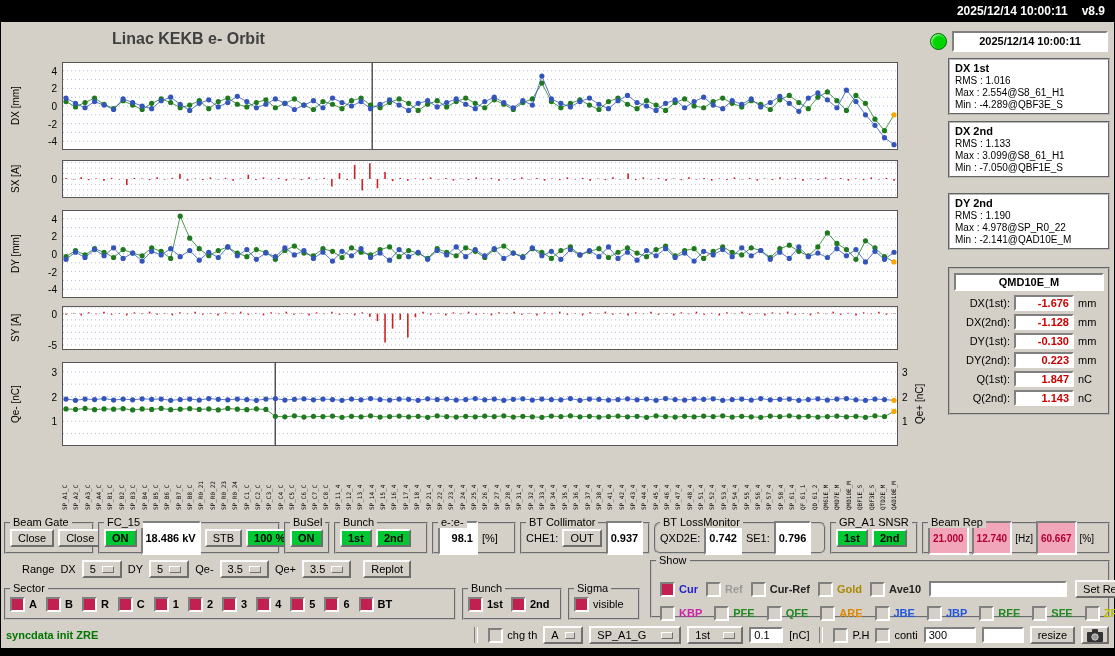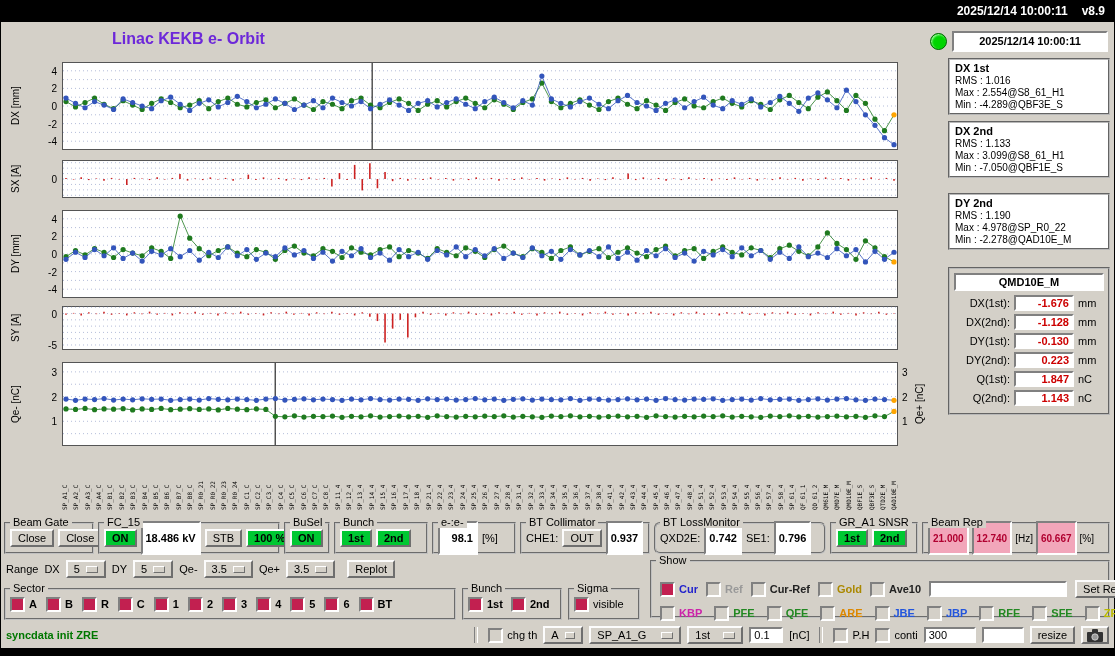--- a/index.html
+++ b/index.html
@@ -4,21 +4,21 @@
 <style>
   html,body{margin:0;padding:0;background:#888;}
   #app{position:relative;width:1115px;height:656px;background:#d4d0c8;overflow:hidden;
        font-family:"Liberation Sans",sans-serif;font-size:11px;color:#000;box-shadow:inset 0 0 0 1px #000;}
   
   #topbar{position:absolute;left:0;top:0;width:100%;height:22px;background:#000;color:#fff;
           display:flex;align-items:center;justify-content:flex-end;gap:14px;padding-right:10px;box-sizing:border-box;
           font-weight:bold;font-size:12px;}
   #bottombar{position:absolute;left:0;top:648px;width:100%;height:8px;background:#000;}
   
-  #main-title{position:absolute;left:112px;top:30px;font-size:16px;font-weight:bold;color:#6d28d9;}
+  #main-title{position:absolute;left:112px;top:30px;font-size:16px;font-weight:bold;color:#404040;}
   #status-dot{position:absolute;left:930px;top:33px;width:15px;height:15px;border-radius:50%;
               background:#00d500;border:1px solid #006600;box-shadow:inset 1px 1px 2px #aaffaa;}
   #time-box{position:absolute;left:952px;top:31px;width:152px;height:17px;background:#fff;
             border:2px solid;border-color:#808080 #fff #fff #808080;
             font-weight:bold;text-align:center;line-height:16px;}
   
   .plot-row{position:absolute;left:8px;width:930px;}
   .ylab{position:absolute;left:0;top:0;bottom:0;width:15px;display:flex;align-items:center;justify-content:center;
         writing-mode:vertical-rl;transform:rotate(180deg);font-size:10px;}
   .ylab.yright{left:904px;}
@@ -62,21 +62,21 @@
   .opt-ind{width:10px;height:5px;background:#d4d0c8;border:1px solid;border-color:#fff #707070 #707070 #fff;}
   .cbitem{display:inline-flex;align-items:center;gap:4px;cursor:pointer;white-space:nowrap;}
   .cb{width:11px;height:11px;background:#d4d0c8;border:2px solid;border-color:#808080 #fff #fff #808080;box-sizing:content-box;}
   .cb.on{background:#c22050;}
   .grp{position:absolute;border:2px groove #c0c0c0;background:#d4d0c8;box-sizing:border-box;}
   .grp-label{position:absolute;top:-8px;left:4px;background:#d4d0c8;padding:0 3px;font-size:11px;white-space:nowrap;}
   .grp-body{display:flex;align-items:center;gap:4px;height:100%;padding:3px 4px;box-sizing:border-box;}
   .lbl{font-size:11px;white-space:nowrap;}
   .vsep{width:2px;height:16px;border-left:1px solid #808080;border-right:1px solid #fff;margin:0 4px;}
   
-  #range-row{position:absolute;left:6px;top:560px;display:flex;align-items:center;gap:6px;}
+  #range-row{position:absolute;left:22px;top:560px;display:flex;align-items:center;gap:6px;}
   #statusbar{position:absolute;left:0;top:624px;width:1115px;height:22px;display:flex;align-items:center;
              gap:6px;padding:0 6px;box-sizing:border-box;}
   #status-msg{color:#007700;font-weight:bold;}
   .show-row{display:flex;align-items:center;gap:8px;height:24px;padding-left:4px;}
 </style>
 </head>
 <body>
 
 <div id="app">
 
@@ -1033,21 +1033,21 @@
         <div class="statbox mb15">
           <div class="st-title">DX 2nd</div>
           <div class="st-line">RMS : 1.133</div>
           <div class="st-line">Max : 3.099@S8_61_H1</div>
           <div class="st-line">Min : -7.050@QBF1E_S</div>
         </div>
         <div class="statbox mb17">
           <div class="st-title">DY 2nd</div>
           <div class="st-line">RMS : 1.190</div>
           <div class="st-line">Max : 4.978@SP_R0_22</div>
-          <div class="st-line">Min : -2.278@QAD10E_M</div>
+          <div class="st-line">Min : -2.141@QAD10E_M</div>
         </div>
       </div>
     <div id="monitor">
       <div class="mon-title">QMD10E_M</div>
       <div id="monitor-rows">
           <div class="mrow">
             <span class="mlab">DX(1st):</span>
             <span class="mval">-1.676</span>
             <span class="munit">mm</span>
           </div>

